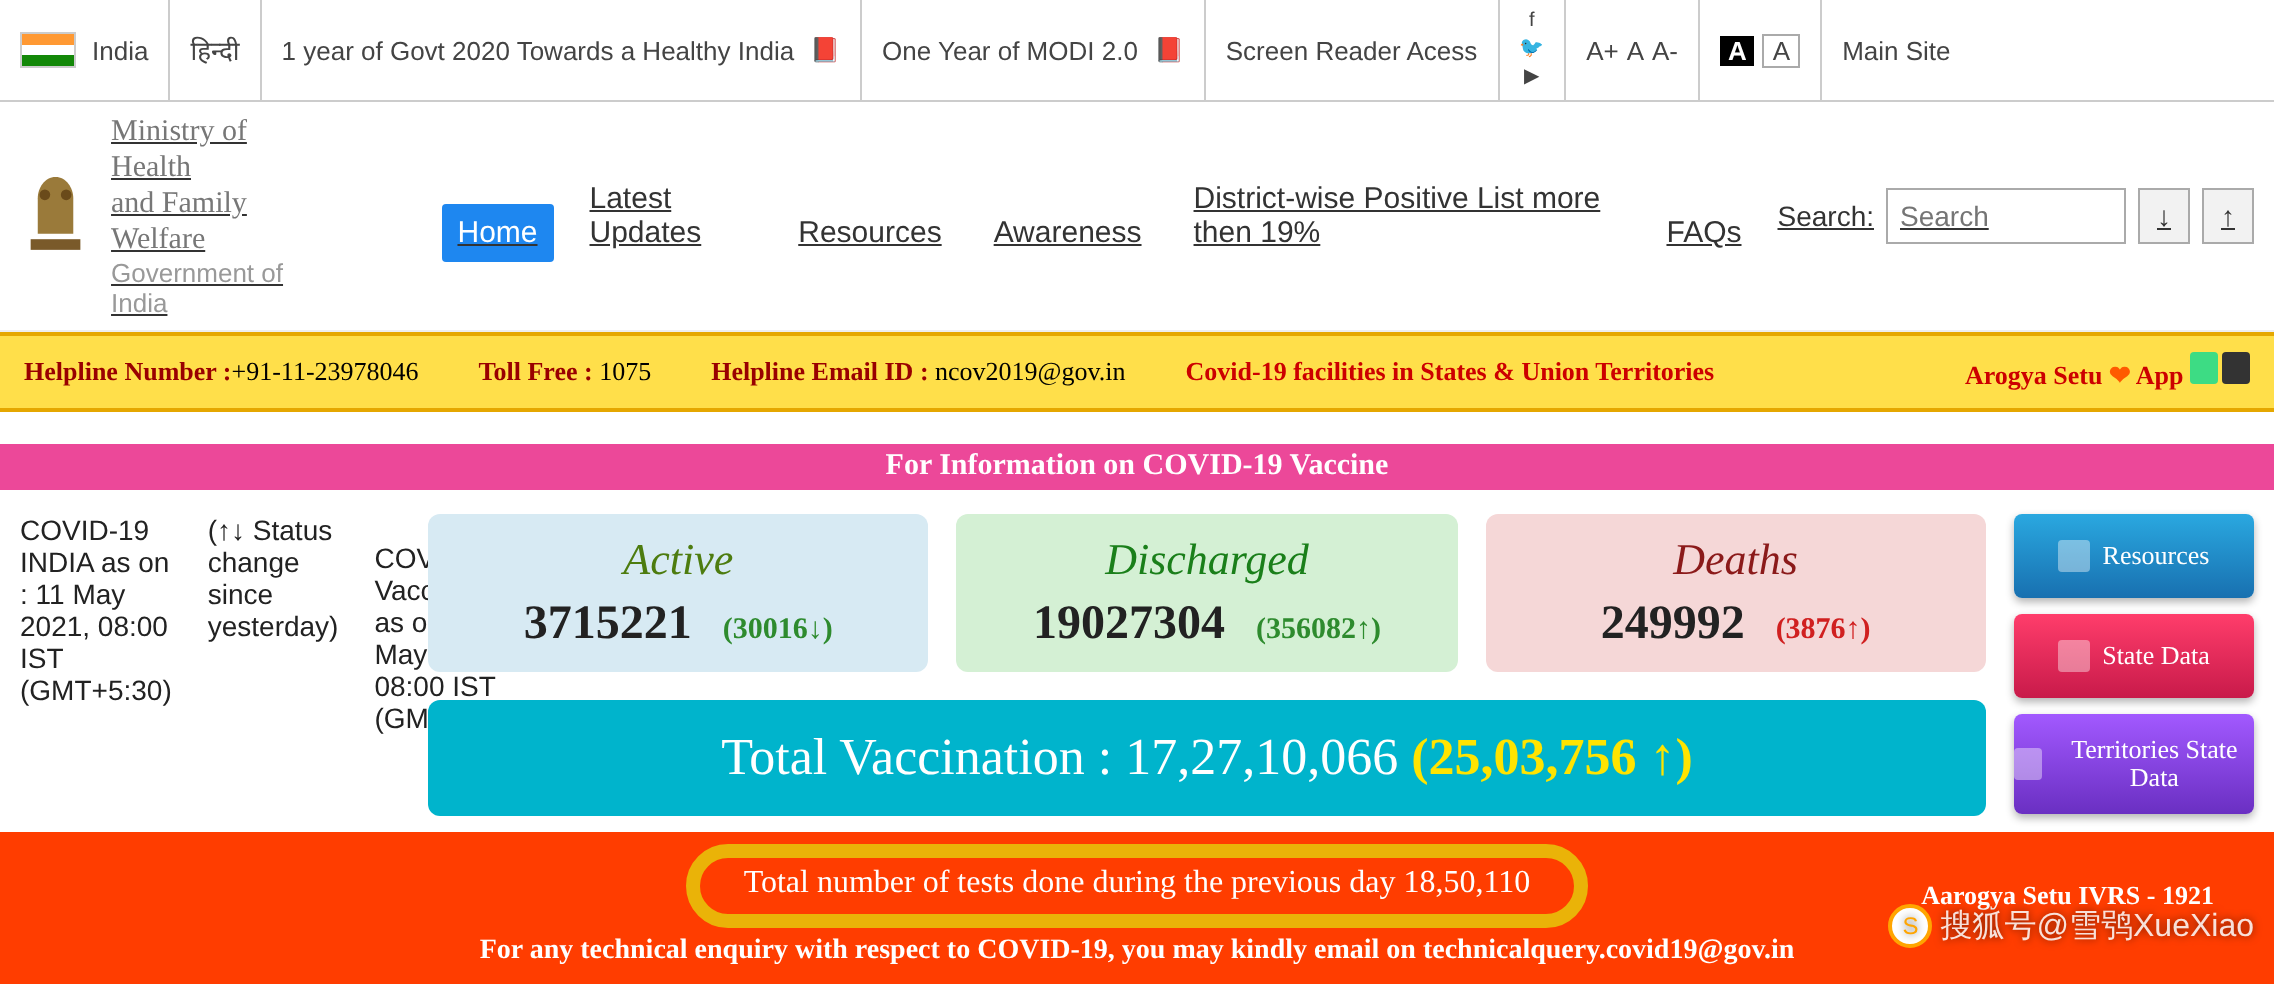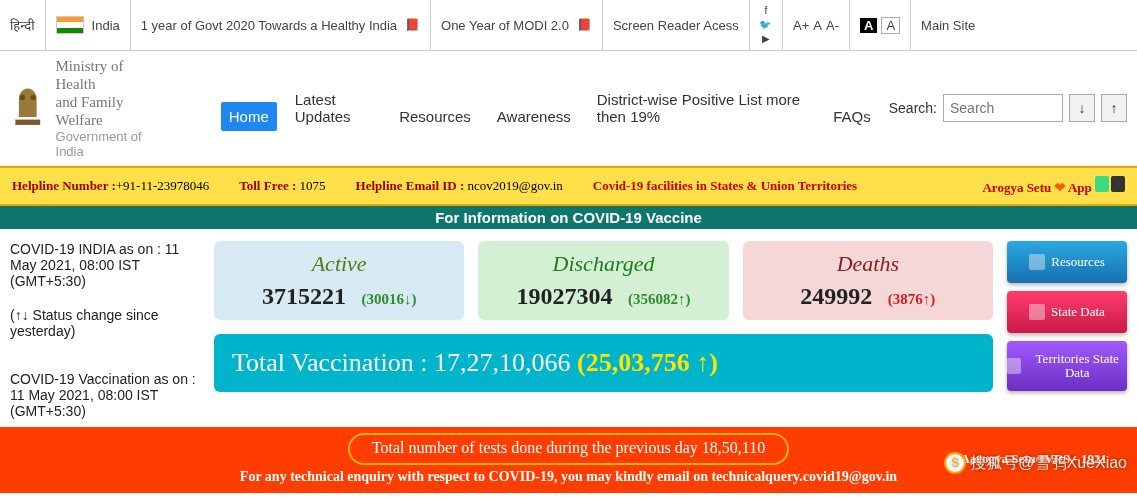--- a/index.html
+++ b/index.html
@@ -11,21 +11,21 @@
   .topbar > div:last-child { border-right: none; }
   .flag { width: 28px; height: 18px; display: inline-block; background: linear-gradient(#ff9933 0 33%, #fff 33% 66%, #138808 66% 100%); margin-right: 4px; border: 1px solid #ccc; }
   .book-icon::after { content: "📕"; font-size: 12px; margin-left: 4px; }
   .social-stack { flex-direction: column; font-size: 10px; line-height: 10px; padding: 2px 6px; }
   .tools { gap: 8px; }
   .tools span { cursor: pointer; }
   .contrast-box { background: #000; color: #fff; padding: 0 4px; font-weight: bold; }
   .contrast-outline { border: 1px solid #aaa; padding: 0 4px; }
 
   
-  .header { display: flex; align-items: center; padding: 6px 10px; gap: 10px; border-bottom: 1px solid #eee; }
+  .header { display: flex; align-items: center; padding: 6px 10px; gap: 10px; border-bottom: 1px solid #eee; text-decoration: underline; }
   .emblem { width: 40px; height: 55px; position: relative; }
   .emblem svg { width: 100%; height: 100%; }
   .org-name { font-family: Georgia, 'Times New Roman', serif; color: #777; font-size: 15px; line-height: 1.2; }
   .org-sub { font-size: 13px; color: #999; }
   .nav { display: flex; gap: 10px; margin-left: 50px; align-items: flex-end; font-size: 15px; }
   .nav .item { padding: 6px 8px; color: #333; cursor: pointer; }
   .nav .item.active { background: #1e87f0; color: #fff; border-radius: 2px; }
   .search-wrap { margin-left: auto; display: flex; align-items: center; gap: 6px; font-size: 14px; }
   .search-wrap input { width: 120px; height: 28px; padding: 2px 6px; border: 1px solid #aaa; font-size: 14px; }
   .arrow-btn { width: 26px; height: 28px; border: 1px solid #aaa; background: #f2f2f2; display: inline-flex; align-items: center; justify-content: center; cursor: pointer; font-size: 14px; }
@@ -35,72 +35,72 @@
   .helpline-bar .seg { white-space: nowrap; }
   .helpline-bar .lbl { color: #990000; }
   .helpline-bar .val { color: #000000; font-weight: normal; }
   .helpline-bar .link-r { color: #cc0000; text-align: right; }
   .arogya-heart { color: #ff5a00; }
   .app-icons { display: inline-flex; gap: 2px; }
   .app-icons .a { width: 14px; height: 16px; background: #3ddc84; border-radius: 2px; display: inline-block; }
   .app-icons .i { width: 14px; height: 16px; background: #333; border-radius: 2px; display: inline-block; }
 
   
-  .orange-banner { background: #0f766e; color: #fff; text-align: center; padding: 3px 0; font-family: Liberation Sans, sans-serif; font-size: 15px; font-weight: bold; }
+  .orange-banner { background: #ec4899; color: #fff; text-align: center; padding: 3px 0; font-family: Liberation Serif, serif; font-size: 15px; font-weight: bold; margin-top: 16px; }
 
   
   .main { display: flex; padding: 12px 10px 8px 10px; gap: 14px; }
-  .left-labels { width: 190px; font-size: 14px; color: #222; display: flex; flex-direction: column; gap: 18px; }
+  .left-labels { width: 190px; font-size: 14px; color: #222; display: flex; flex-direction: row; gap: 18px; }
   .stats-mid { flex: 1; display: flex; flex-direction: column; gap: 14px; }
   .stat-row { display: flex; gap: 14px; }
   .stat-card { flex: 1; border-radius: 6px; padding: 10px 12px; text-align: center; font-family: Georgia, serif; }
   .stat-card.blue { background: #d7eaf3; }
   .stat-card.green { background: #d4f0d4; }
   .stat-card.red { background: #f5d7d7; }
   .stat-head { font-size: 22px; color: #4d7c0f; font-style: italic; margin-bottom: 6px; }
   .stat-card.green .stat-head { color: #1a7f1a; }
   .stat-card.red .stat-head { color: #8b1a1a; }
   .stat-num { font-size: 24px; font-weight: bold; color: #222; display: inline-block; }
   .stat-delta { font-size: 15px; margin-left: 12px; font-weight: bold; }
   .delta-down { color: #2e8b2e; }
   .delta-up { color: #2e8b2e; }
   .delta-red { color: #d02020; }
 
-  .vacc-card { background: #00b4cc; color: #fff; border-radius: 6px; padding: 14px 18px; font-size: 26px; font-family: Georgia, serif; text-align: left; }
+  .vacc-card { background: #00b4cc; color: #fff; border-radius: 6px; padding: 14px 18px; font-size: 26px; font-family: Georgia, serif; text-align: center; }
   .vacc-delta { color: #ffe400; font-weight: bold; }
 
   
   .right-btns { width: 120px; display: flex; flex-direction: column; gap: 8px; }
   .rbtn { height: 42px; border-radius: 4px; color: #fff; font-size: 13px; font-family: Georgia, serif; display: flex; align-items: center; justify-content: center; gap: 6px; cursor: pointer; text-align: center; line-height: 1.1; box-shadow: 0 2px 4px rgba(0,0,0,.3); }
   .rbtn.res { background: linear-gradient(#2aa8e0, #1870b0); }
   .rbtn.sd { background: linear-gradient(#ff3d6b, #c81a4a); }
   .rbtn.vsd { background: linear-gradient(#a259ff, #6a2fc2); height: 50px; }
   .rbtn .ricon { width: 16px; height: 16px; background: rgba(255,255,255,.4); border-radius: 2px; }
 
   
   .footer-orange { background: #ff3d00; color: #fff; padding: 6px 10px 8px 10px; text-align: center; font-family: Georgia, serif; position: relative; }
-  .tests-oval { display: inline-block; border: 2px solid #eab308; border-radius: 999px; padding: 4px 22px 6px 22px; color: #fff; font-size: 16px; margin-bottom: 4px; }
+  .tests-oval { display: inline-block; border: 7px solid #eab308; border-radius: 999px; padding: 4px 22px 6px 22px; color: #fff; font-size: 16px; margin-bottom: 4px; }
   .footer-sub { font-size: 14px; font-weight: bold; }
   .ivrs { position: absolute; right: 30px; top: 24px; font-size: 13px; font-weight: bold; color: #fff; }
 
   
   .watermark { position: fixed; right: 10px; bottom: 26px; font-size: 16px; color: rgba(255,255,255,.85); text-shadow: 0 0 4px rgba(0,0,0,.6); pointer-events: none; display: flex; align-items: center; gap: 4px; }
   .wm-logo { width: 22px; height: 22px; background: #fff; border-radius: 50%; border: 2px solid orange; display: inline-flex; align-items: center; justify-content: center; font-size: 12px; color: orange; }
 </style>
 </head>
 <body>
 
 <div class="topbar">
   <div>
-      <span>हिन्दी</span>
-    </div>
-  <div>
     <span class="flag"></span>
     <span>India</span>
   </div>
+  <div>
+      <span>हिन्दी</span>
+    </div>
   <div class="book-icon">
       <span>1 year of Govt 2020 Towards a Healthy India</span>
     </div>
   <div class="book-icon">
       <span>One Year of MODI 2.0</span>
     </div>
   <div>
       <span>Screen Reader Acess</span>
     </div>
   <div class="social-stack">

